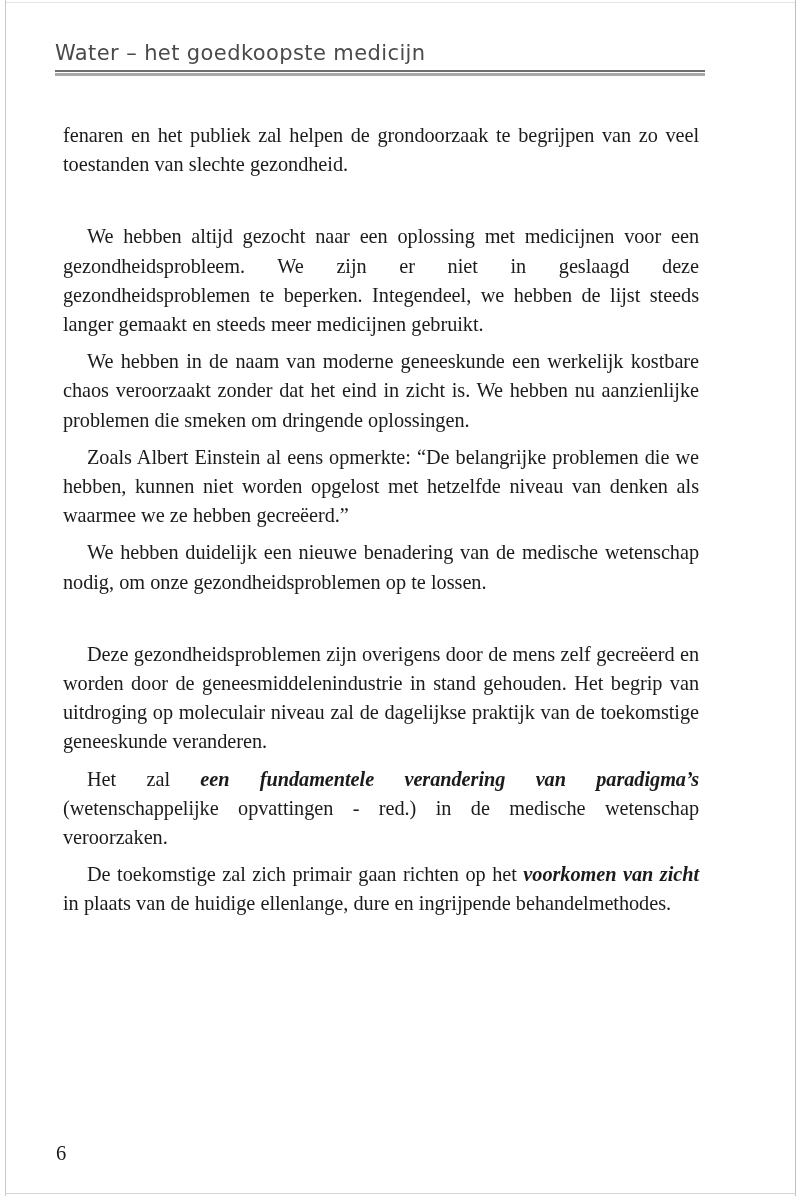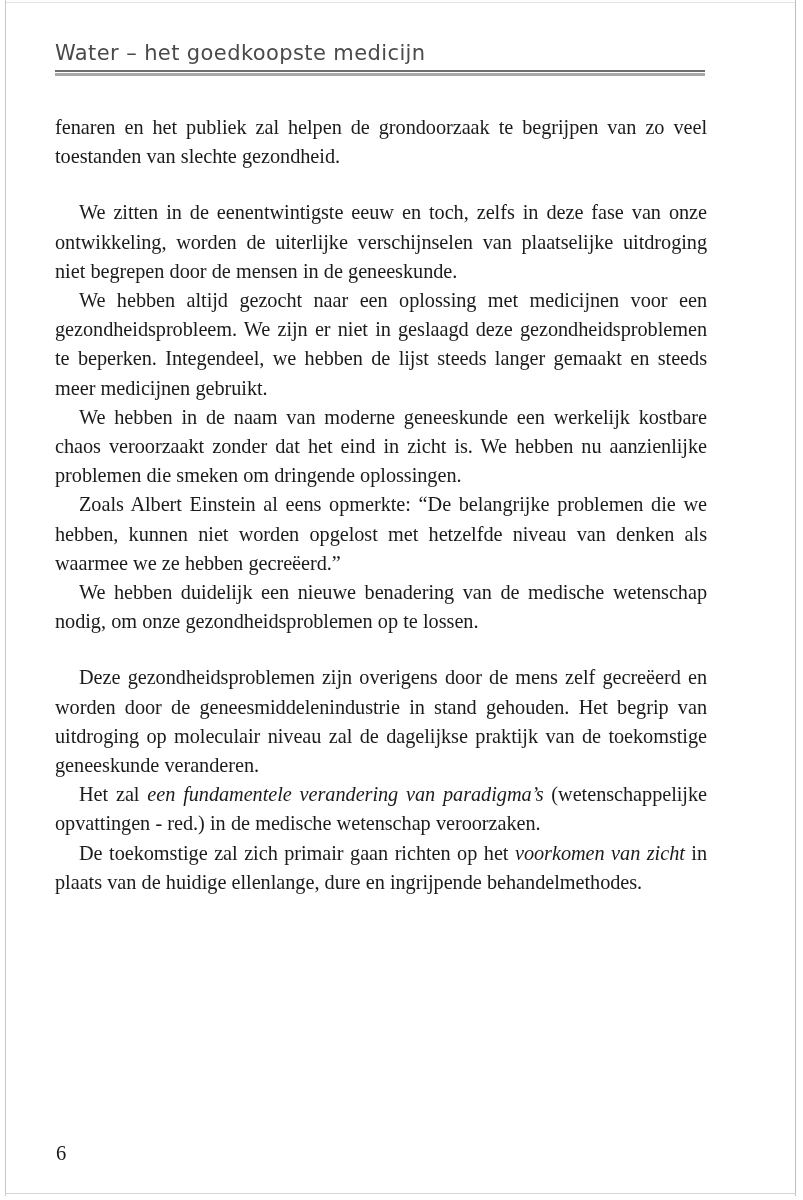--- a/index.html
+++ b/index.html
@@ -89,21 +89,21 @@
 
   
   .textblock {
     position: absolute;
     left: 55px;
     top: 113px;
     width: 652px;
   }
 
   p.para {
-    margin: 0;
+    margin: 8px;
     font-size: 20.3px;
     line-height: 29.2px;
     color: #1b1b1b;
     text-align: justify;
     text-justify: inter-word;
     letter-spacing: -0.05px;
     word-spacing: 0.2px;
   }
 
   p.indent {
@@ -114,20 +114,21 @@
     text-indent: 0;
   }
 
   
   .block-gap {
     height: 27px;
   }
 
   .ital {
     font-style: italic;
+    font-weight: bold;
   }
 
   
   .folio {
     position: absolute;
     left: 56px;
     top: 1140px;
     font-size: 20.5px;
     line-height: 26px;
     color: #1b1b1b;
@@ -151,21 +152,20 @@
       <div class="rule-thick"></div>
     </div>
   </div>
 
   <div class="textblock" id="textblock">
       <div>
         <p class="para no-indent"><span>fenaren en het publiek zal helpen de grondoorzaak te begrijpen van zo veel toestanden van slechte gezondheid.</span></p>
       </div>
       <div class="block-gap"></div>
       <div>
-        <p class="para indent"><span>We zitten in de eenentwintigste eeuw en toch, zelfs in deze fase van onze ontwikkeling, worden de uiterlijke verschijnselen van plaatselijke uitdroging niet begrepen door de mensen in de geneeskunde.</span></p>
         <p class="para indent"><span>We hebben altijd gezocht naar een oplossing met medicijnen voor een gezondheidsprobleem. We zijn er niet in geslaagd deze gezondheidsproblemen te beperken. Integendeel, we hebben de lijst steeds langer gemaakt en steeds meer medicijnen gebruikt.</span></p>
         <p class="para indent"><span>We hebben in de naam van moderne geneeskunde een werkelijk kostbare chaos veroorzaakt zonder dat het eind in zicht is. We hebben nu aanzienlijke problemen die smeken om dringende oplossingen.</span></p>
         <p class="para indent"><span>Zoals Albert Einstein al eens opmerkte: “De belangrijke problemen die we hebben, kunnen niet worden opgelost met hetzelfde niveau van denken als waarmee we ze hebben gecreëerd.”</span></p>
         <p class="para indent"><span>We hebben duidelijk een nieuwe benadering van de medische wetenschap nodig, om onze gezondheidsproblemen op te lossen.</span></p>
       </div>
       <div class="block-gap"></div>
       <div>
         <p class="para indent"><span>Deze gezondheidsproblemen zijn overigens door de mens zelf gecreëerd en worden door de geneesmiddelenindustrie in stand gehouden. Het begrip van uitdroging op moleculair niveau zal de dagelijkse praktijk van de toekomstige geneeskunde veranderen.</span></p>
         <p class="para indent"><span>Het zal </span><span class="ital">een fundamentele verandering van paradigma’s</span><span> (wetenschappelijke opvattingen - red.) in de medische wetenschap veroorzaken.</span></p>
         <p class="para indent"><span>De toekomstige zal zich primair gaan richten op het </span><span class="ital">voorkomen van zicht</span><span> in plaats van de huidige ellenlange, dure en ingrijpende behandelmethodes.</span></p>

